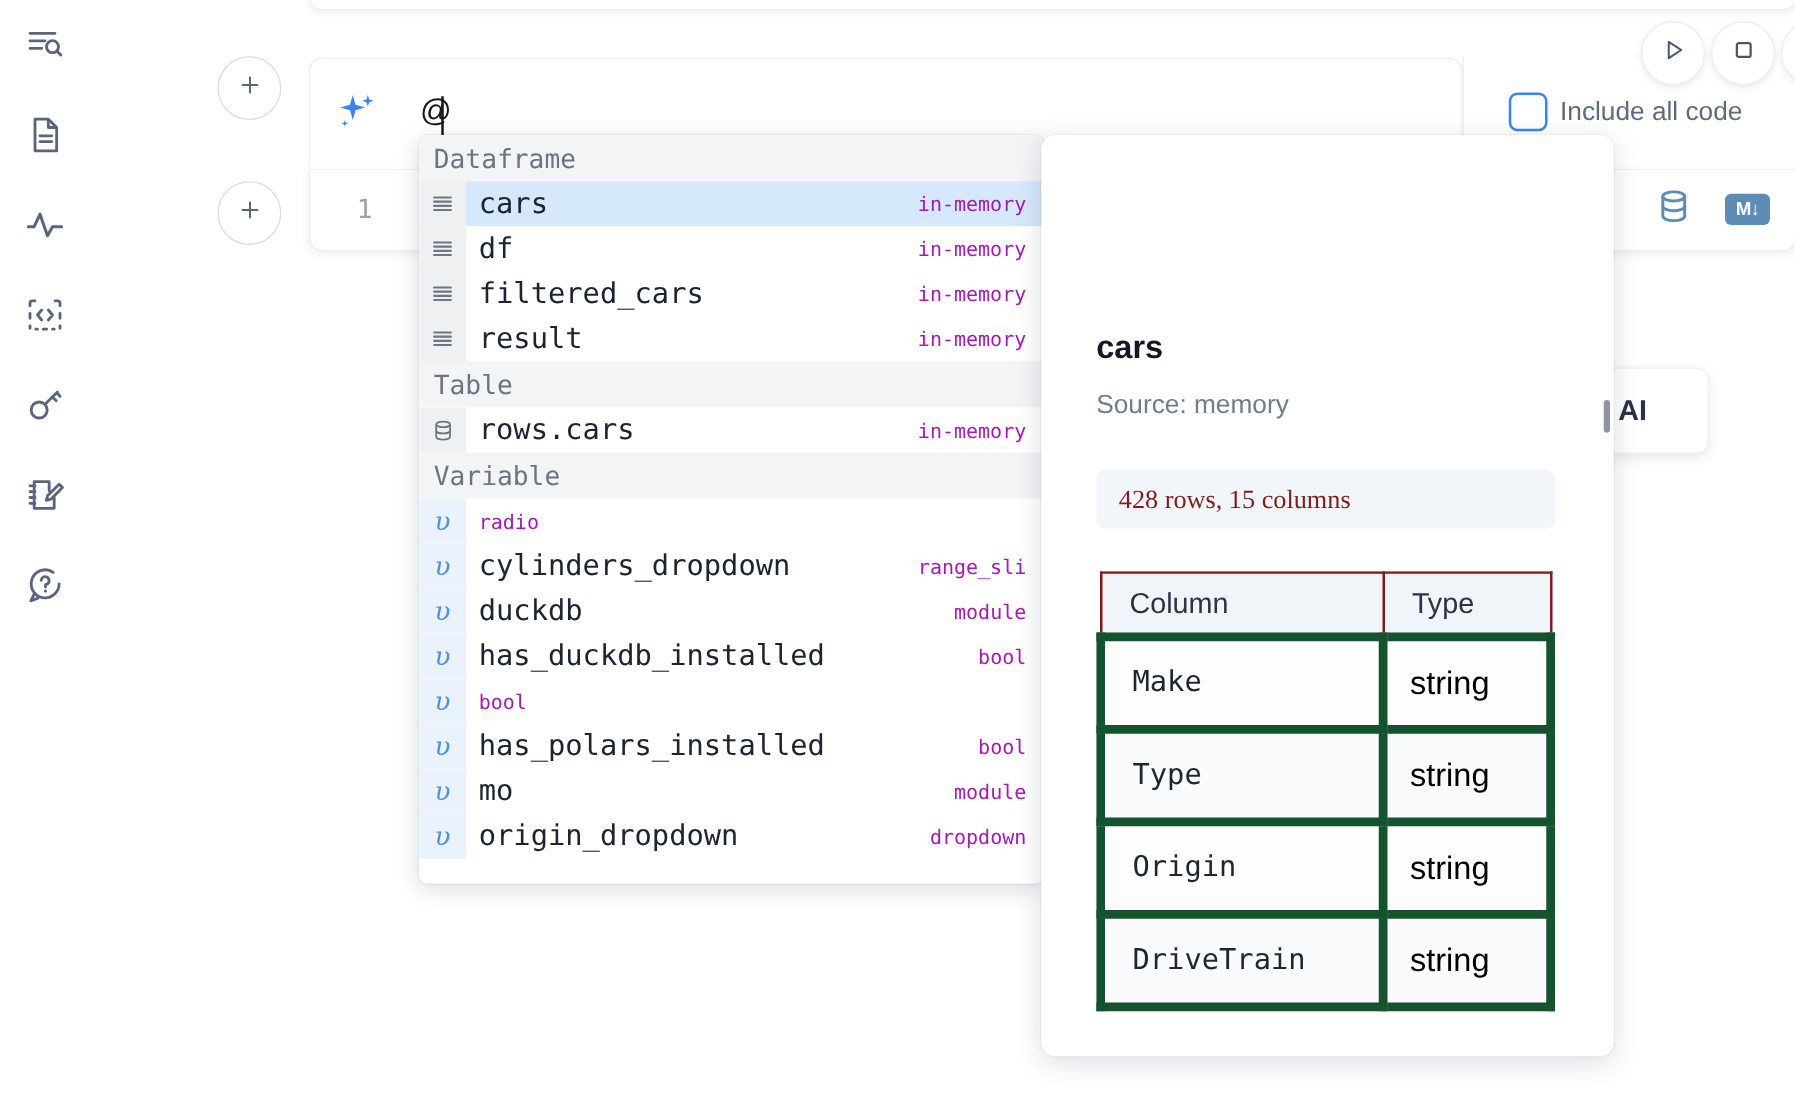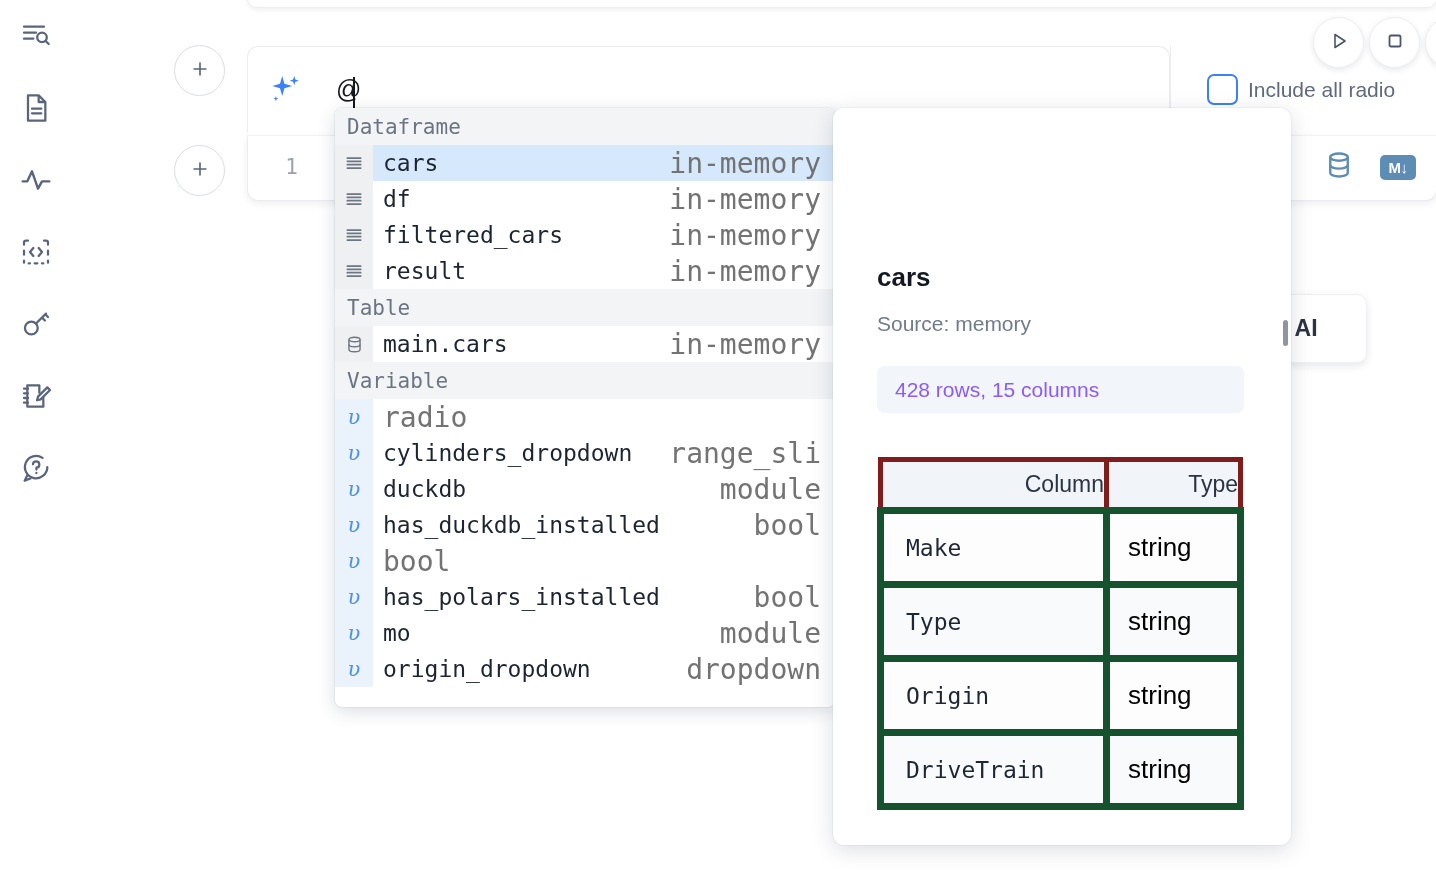--- a/index.html
+++ b/index.html
@@ -119,49 +119,49 @@
     font-family:"DejaVu Serif", serif; font-style:italic; font-size:21px; }
   .ac-main {
     flex:1; height:36px; display:flex; align-items:center;
     justify-content:space-between; padding:0 14px 0 10px;
   }
   .ac-name {
     font-family:"DejaVu Sans Mono", monospace; font-size:23px; color:#1b2430;
     white-space:nowrap;
   }
   .ac-type {
-    font-family:"DejaVu Sans Mono", monospace; font-size:28px; color:#737373;
+    font-family:"DejaVu Sans Mono", monospace; font-size:16px; color:#a21caf;
     white-space:nowrap;
   }
 
   
   .detail {
     position:absolute; left:833px; top:108px; width:458px; height:737px;
     background:#fff; border-radius:11px;
     box-shadow:0 5px 22px rgba(25,35,60,.15), 0 0 0 1px rgba(25,35,60,.04);
     overflow:hidden; z-index:20;
   }
   .detail-title {
     position:absolute; left:44px; top:154px; font-size:26px; font-weight:bold;
     color:#141824;
   }
   .detail-source {
     position:absolute; left:44px; top:204px; font-size:21px; color:#707b8b;
   }
   .detail-stat {
-    position:absolute; left:44px; top:258px; width:367px; height:47px;
+    position:absolute; left:44px; top:268px; width:367px; height:47px;
     background:#f2f5f9; border-radius:7px;
     display:flex; align-items:center; padding-left:18px;
-    font-size:21px; color:#8b5cf6;
+    font-size:21px; color:#7f1d1d;font-family:Liberation Serif, serif;
   }
   .dt-wrap { position:absolute; left:44px; top:349px; width:367px; height:458px; overflow:hidden; }
   .dt { width:367px; border-collapse:collapse; table-layout:fixed; }
   .dt th {
-    height:51px; background:#f1f4f8; border:5px solid #7f1d1d;
-    text-align:right; padding-left:22px; font-weight:normal;
+    height:51px; background:#f1f4f8; border:2px solid #7f1d1d;
+    text-align:left; padding-left:22px; font-weight:normal;
     font-size:23px; color:#2b3443;
   }
   .dt th.c2, .dt td.c2 { width:134px; }
   .dt td {
     height:74px; border:7px solid #14532d; padding-left:22px;
   }
   .dt tr:nth-child(odd) td { background:#fdfdfe; }
   .dt tr:nth-child(even) td { background:#f8fafc; }
   .dt td.col {
     font-family:"DejaVu Sans Mono", monospace; font-size:23px; color:#1d2633;
@@ -273,21 +273,21 @@
         <path d="M5.6 15.8 6 17.1 7.3 17.5 6 17.9 5.6 19.2 5.2 17.9 3.9 17.5 5.2 17.1z"></path>
       </svg>
     </span>
     <span class="ai-text">@</span>
     <span class="caret" style="left:105px; top:30px;"></span>
   </div>
 
   <div class="ai-right-panel">
     <div class="chk-wrap">
       <span class="chk-box"></span>
-      <span class="chk-label">Include all radio</span>
+      <span class="chk-label">Include all code</span>
     </div>
   </div>
 
   <div class="round-btn" style="left:1313px; top:17px;">
     <span>
       <svg width="24" height="24" viewBox="0 0 24 24" fill="none" stroke="currentColor" stroke-width="1.6" stroke-linejoin="round">
           <path d="M8 5.5 18 12 8 18.5z"></path>
         </svg>
     </span>
   </div>
@@ -367,21 +367,21 @@
       <div class="ac-group">Table</div>
       <div class="ac-row">
         <div class="ac-gutter tb">
           <svg width="19" height="19" viewBox="0 0 24 24" fill="none" stroke="currentColor" stroke-width="1.8">
             <ellipse cx="12" cy="5.7" rx="7" ry="2.8"></ellipse>
             <path d="M5 5.7v12.6c0 1.5 3.1 2.8 7 2.8s7-1.3 7-2.8V5.7"></path>
             <path d="M5 12c0 1.5 3.1 2.8 7 2.8s7-1.3 7-2.8"></path>
           </svg>
         </div>
         <div class="ac-main">
-          <span class="ac-name">main.cars</span>
+          <span class="ac-name">rows.cars</span>
           <span class="ac-type">in-memory</span>
         </div>
       </div>
       <div class="ac-group">Variable</div>
       <div class="ac-row">
         <div class="ac-gutter vr">υ</div>
         <div class="ac-main">
           <span class="ac-type">radio</span>
         </div>
       </div>

